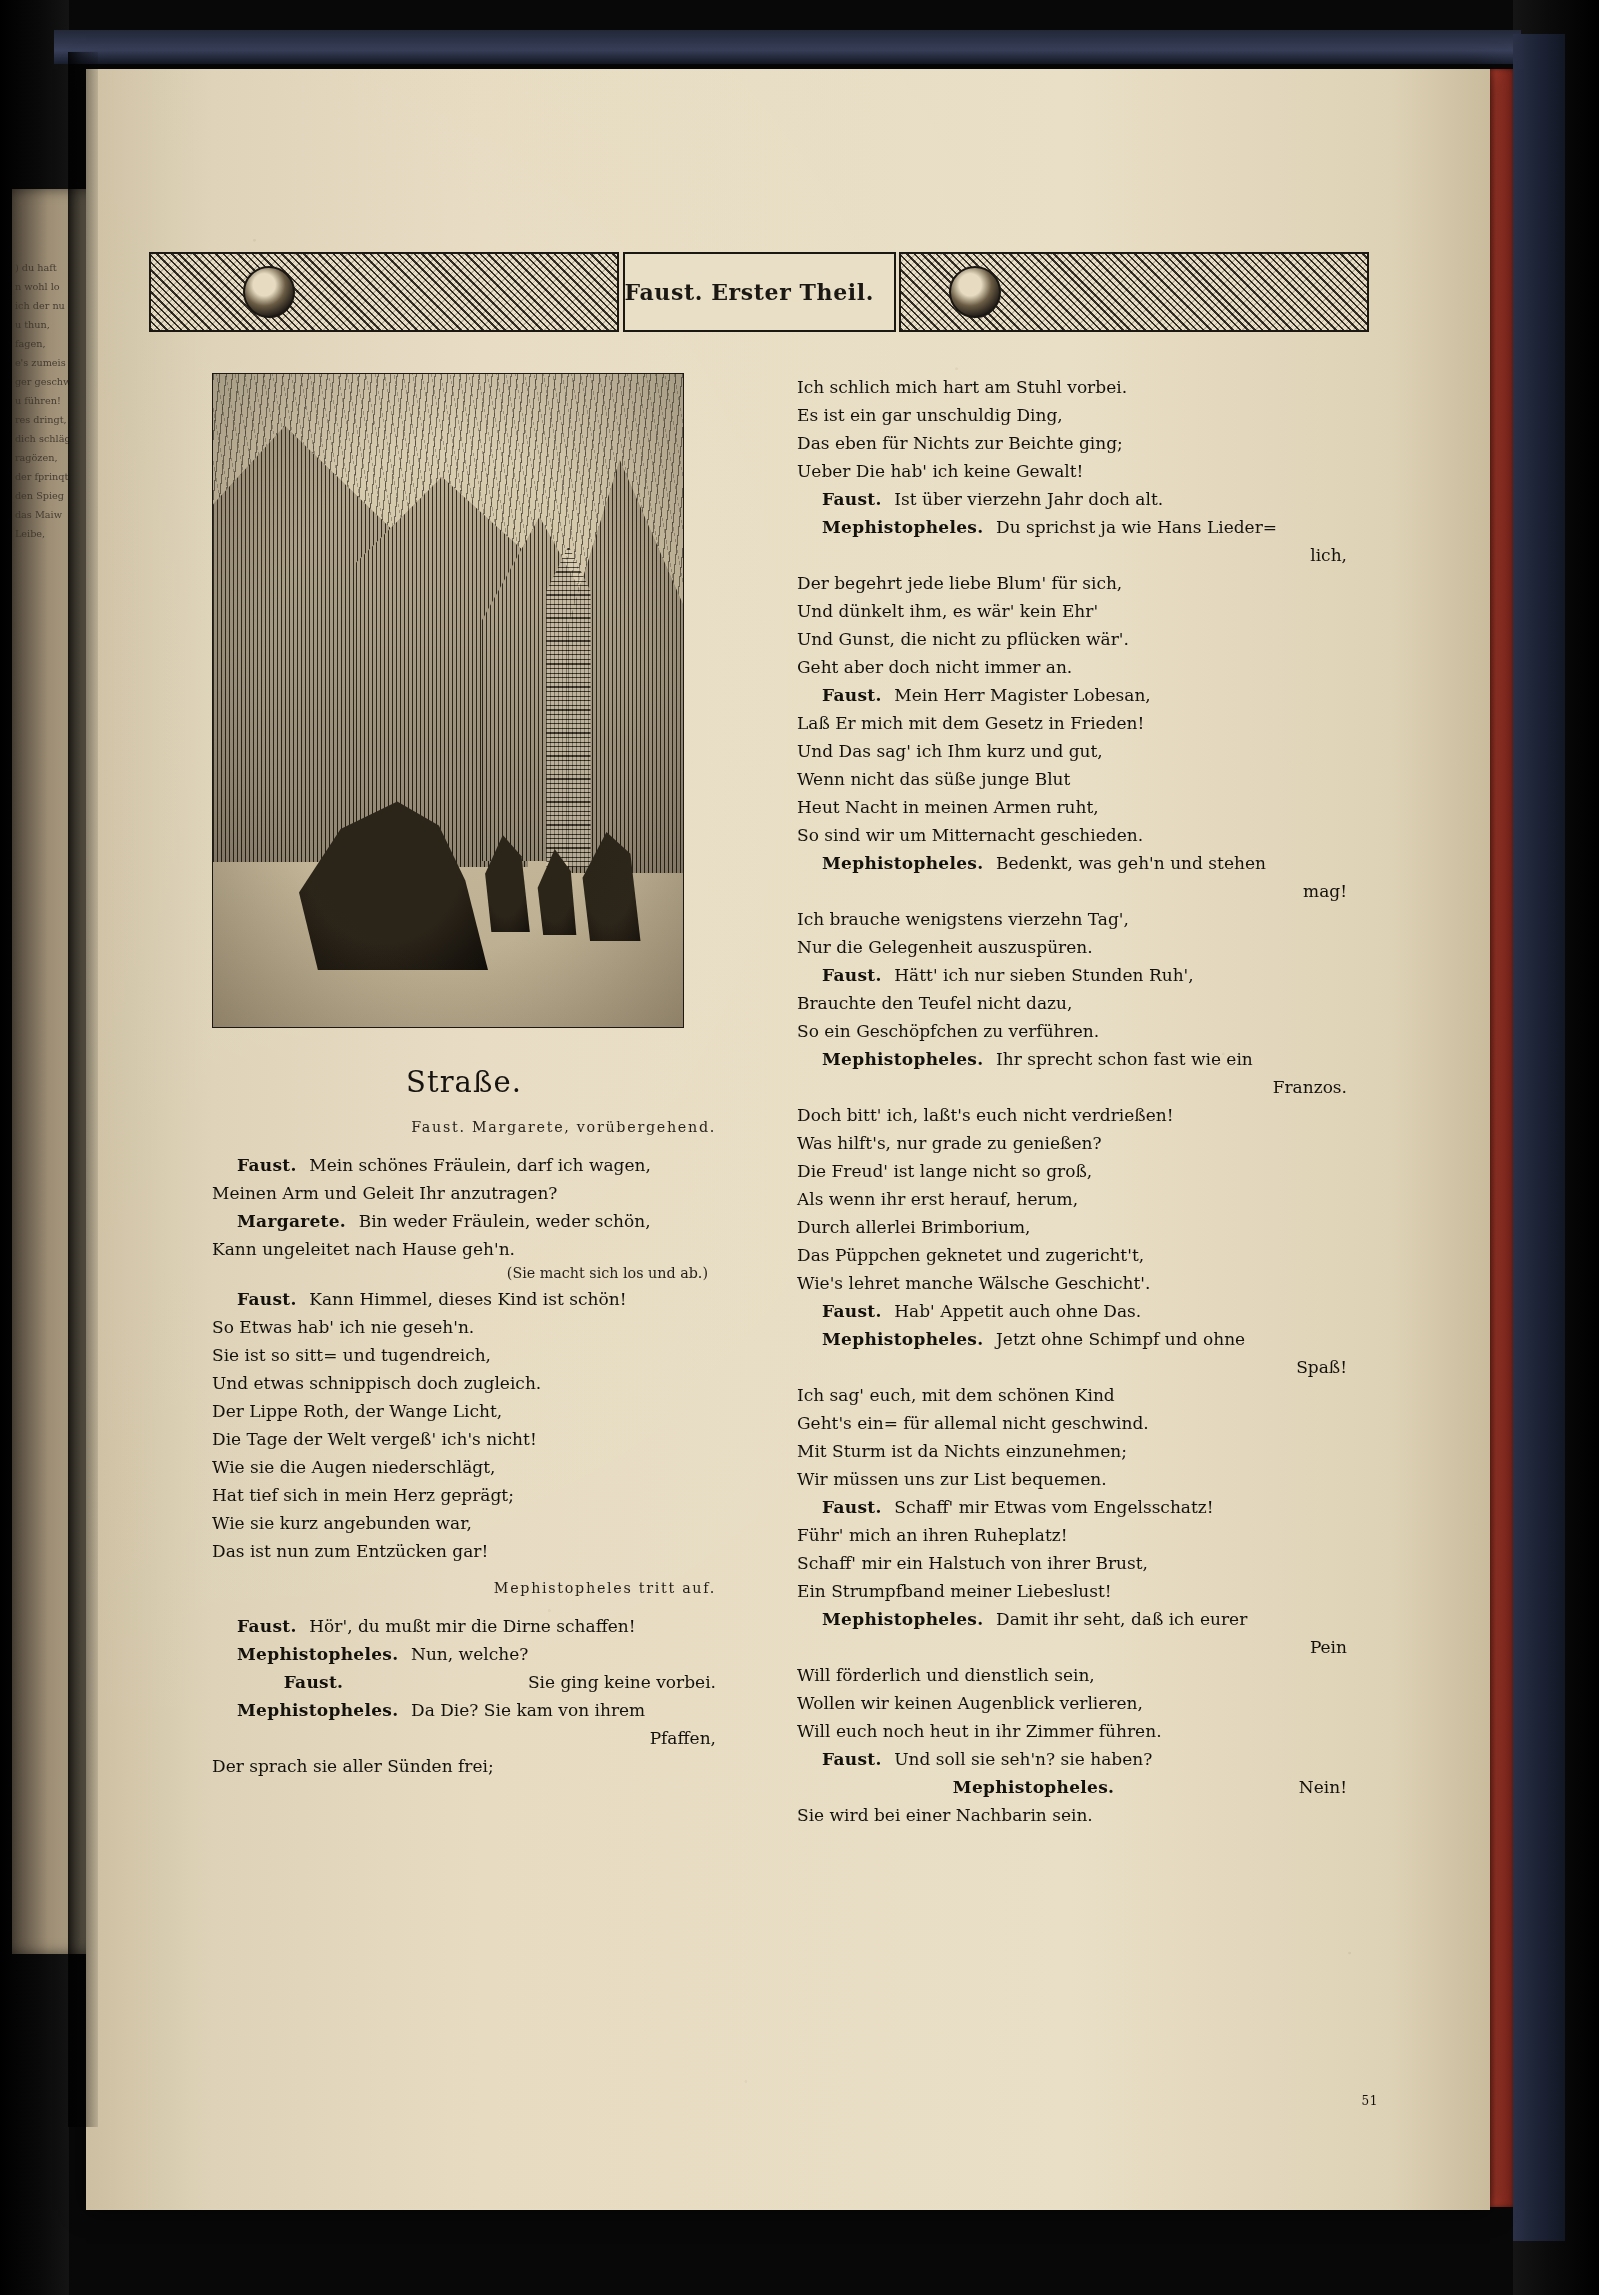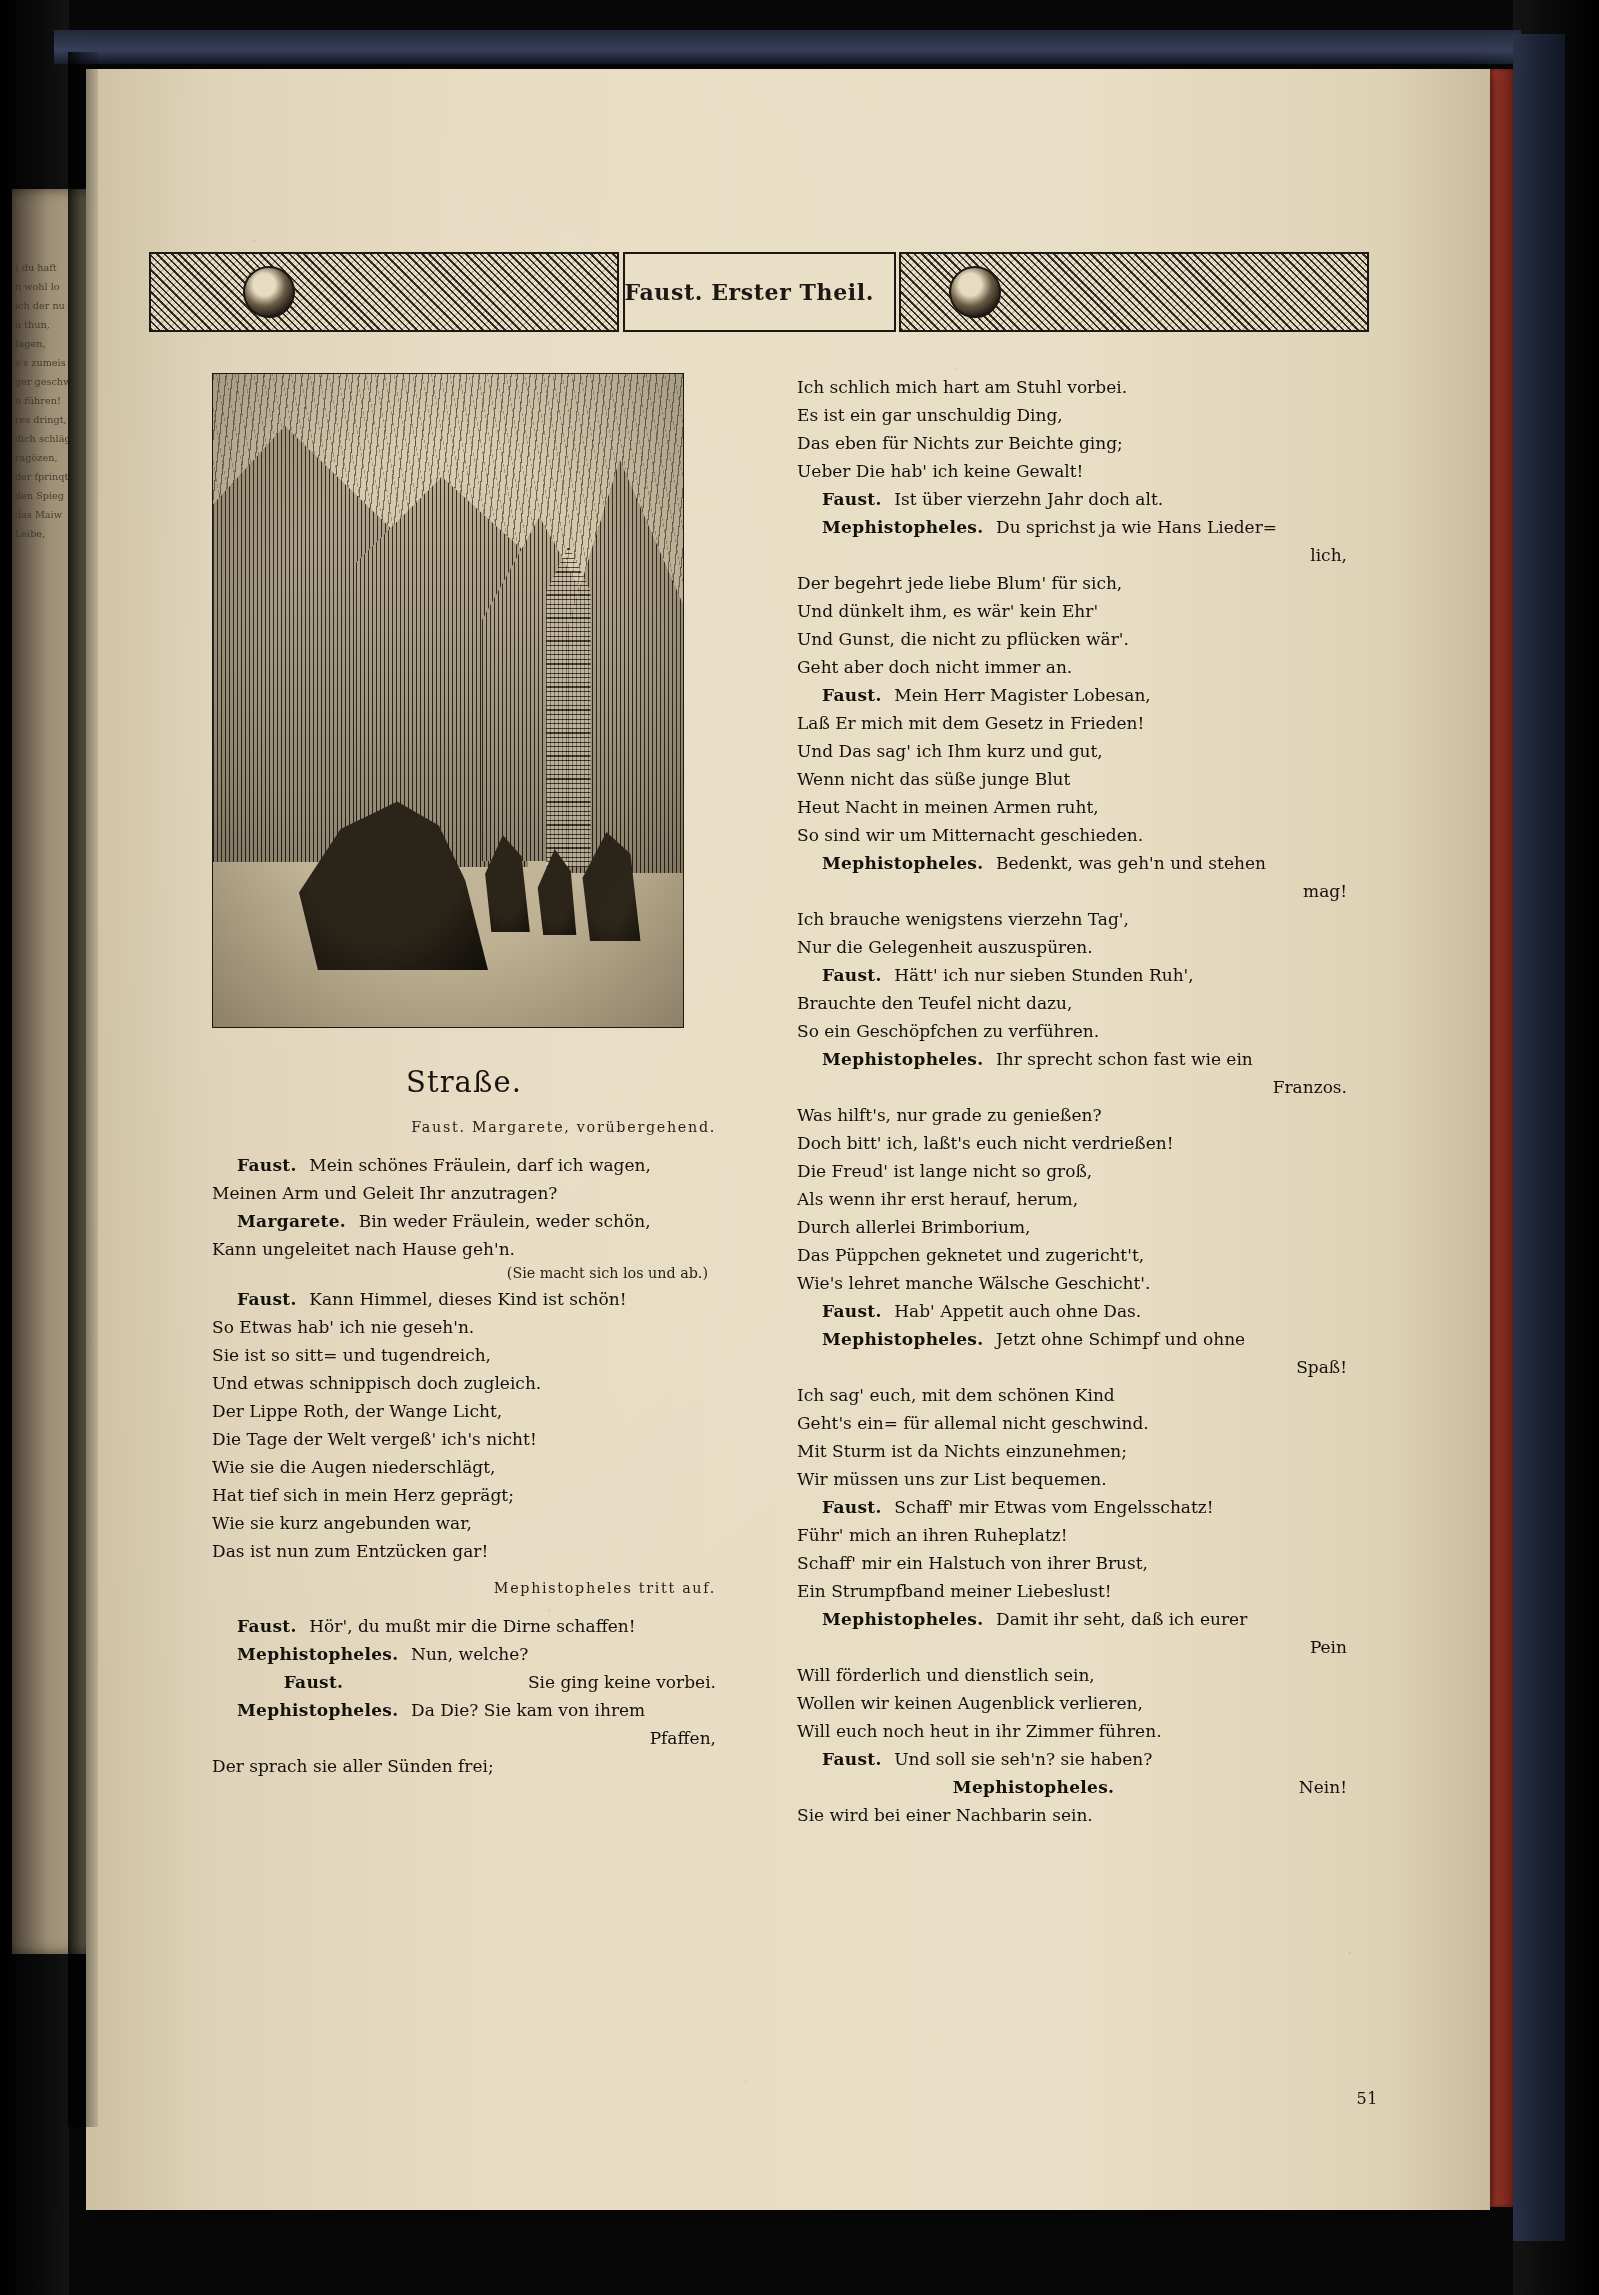--- a/index.html
+++ b/index.html
@@ -298,21 +298,21 @@
   .line.cont-right { text-align: right; }
   .speaker {
     font-weight: 700;
     letter-spacing: 0.3px;
   }
   .sp-gap { display: inline-block; width: 12.6px; }
   .folio {
     position: absolute;
     right: 112px;
     bottom: 102px;
-    font-size: 16px;
+    font-size: 12px;
     color: #14110d;
     letter-spacing: 0.6px;
     z-index: 3;
   }
 </style>
 </head>
 <body>
 
 <div id="book">
 
@@ -427,22 +427,22 @@
             <div class="line"><span>So sind wir um Mitternacht geschieden.</span></div>
             <div class="line indent"><span class="speaker">Mephistopheles.</span><span class="sp-gap"></span><span>Bedenkt, was geh'n und stehen</span></div>
             <div class="line cont-right"><span>mag!</span></div>
             <div class="line"><span>Ich brauche wenigstens vierzehn Tag',</span></div>
             <div class="line"><span>Nur die Gelegenheit auszuspüren.</span></div>
             <div class="line indent"><span class="speaker">Faust.</span><span class="sp-gap"></span><span>Hätt' ich nur sieben Stunden Ruh',</span></div>
             <div class="line"><span>Brauchte den Teufel nicht dazu,</span></div>
             <div class="line"><span>So ein Geschöpfchen zu verführen.</span></div>
             <div class="line indent"><span class="speaker">Mephistopheles.</span><span class="sp-gap"></span><span>Ihr sprecht schon fast wie ein</span></div>
             <div class="line cont-right"><span>Franzos.</span></div>
+            <div class="line"><span>Doch bitt' ich, laßt's euch nicht verdrießen!</span></div>
             <div class="line"><span>Was hilft's, nur grade zu genießen?</span></div>
-            <div class="line"><span>Doch bitt' ich, laßt's euch nicht verdrießen!</span></div>
             <div class="line"><span>Die Freud' ist lange nicht so groß,</span></div>
             <div class="line"><span>Als wenn ihr erst herauf, herum,</span></div>
             <div class="line"><span>Durch allerlei Brimborium,</span></div>
             <div class="line"><span>Das Püppchen geknetet und zugericht't,</span></div>
             <div class="line"><span>Wie's lehret manche Wälsche Geschicht'.</span></div>
             <div class="line indent"><span class="speaker">Faust.</span><span class="sp-gap"></span><span>Hab' Appetit auch ohne Das.</span></div>
             <div class="line indent"><span class="speaker">Mephistopheles.</span><span class="sp-gap"></span><span>Jetzt ohne Schimpf und ohne</span></div>
             <div class="line cont-right"><span>Spaß!</span></div>
             <div class="line"><span>Ich sag' euch, mit dem schönen Kind</span></div>
             <div class="line"><span>Geht's ein= für allemal nicht geschwind.</span></div>

